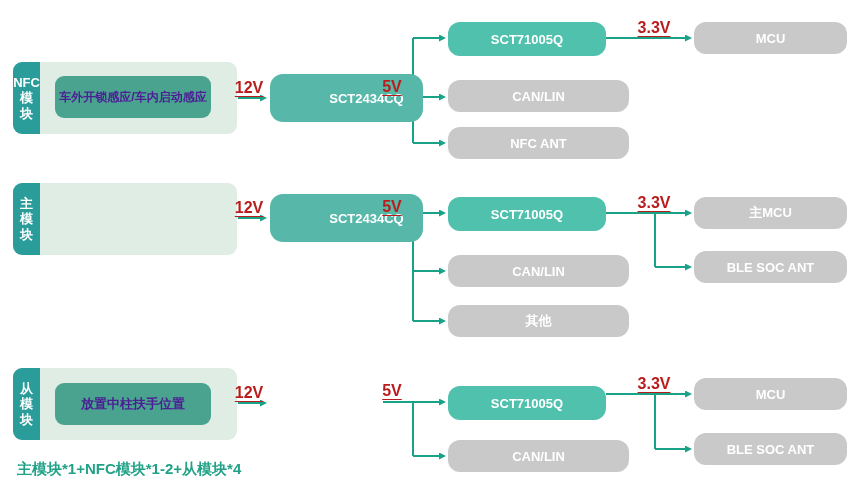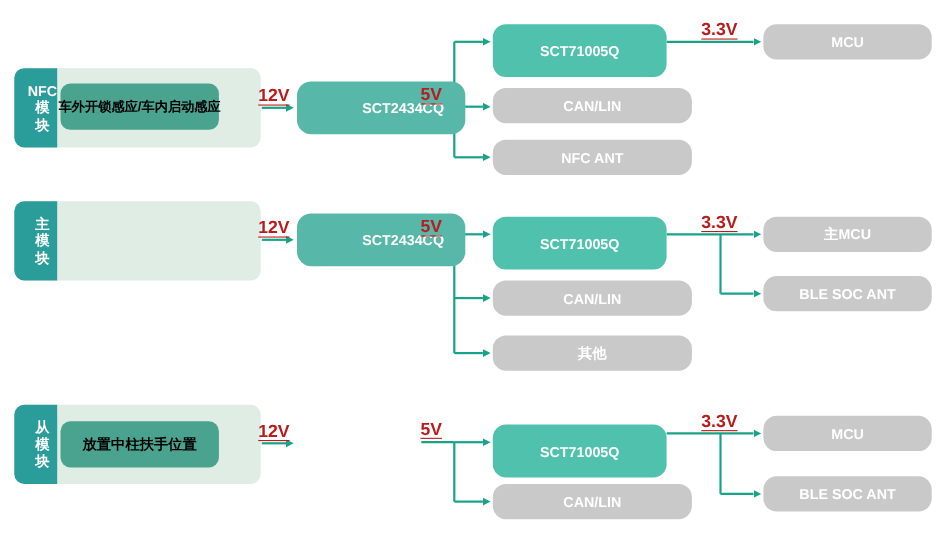--- a/index.html
+++ b/index.html
@@ -5,33 +5,33 @@
   html,body{margin:0;padding:0;background:#fff;}
   #canvas{
     position:relative;width:865px;height:498px;background:#ffffff;
     font-family:"Liberation Sans","DejaVu Sans",sans-serif;overflow:hidden;
   }
   #wires{position:absolute;left:0;top:0;z-index:1;}
   .group{position:absolute;width:224px;height:72px;background:#dfede4;border-radius:9px;z-index:2;}
   .mlabel{
     position:absolute;width:27px;height:72px;background:#2a9c9a;border-radius:9px 0 0 9px;
     color:#fff;font-size:13px;font-weight:bold;display:flex;flex-direction:column;
-    align-items:center;justify-content:center;line-height:1.2;z-index:3;letter-spacing:0;padding-left:12px;
+    align-items:center;justify-content:center;line-height:1.2;z-index:3;letter-spacing:0;
   }
   .desc{
-    position:absolute;width:144px;height:42px;background:#49a38e;border-radius:9px;
-    color:#000000;font-weight:bold;display:flex;align-items:center;justify-content:center;
+    position:absolute;width:156px;height:42px;background:#49a38e;border-radius:9px;
+    color:#4c1d95;font-weight:bold;display:flex;align-items:center;justify-content:center;
     text-align:center;z-index:3;white-space:nowrap;
   }
   .reg1{
     position:absolute;width:113px;height:48px;background:#57b7a8;border-radius:13px;
     color:#fff;font-size:13px;font-weight:bold;display:flex;align-items:center;justify-content:center;z-index:3;padding-left:40px;
   }
   .chip2{
-    position:absolute;width:158px;height:48px;background:#4fc1ad;border-radius:12px;
+    position:absolute;width:158px;height:34px;background:#4fc1ad;border-radius:12px;
     color:#fff;font-size:13px;font-weight:bold;display:flex;align-items:center;justify-content:center;z-index:3;
   }
   .load{
     position:absolute;width:181px;height:32px;background:#c9c9c9;border-radius:12px;
     color:#fff;font-size:13px;font-weight:bold;display:flex;align-items:center;justify-content:center;z-index:3;
   }
   .wide{width:153px;}
   .vlabel{
     position:absolute;color:#b91c1c;font-size:16px;font-weight:bold;text-align:center;
     text-decoration:underline;text-underline-offset:3px;z-index:4;
@@ -122,14 +122,15 @@
   </div>
   <div class="desc" style="left:55px;top:383px;font-size:13px">放置中柱扶手位置</div>
   <span class="vlabel" style="left:232px;top:384px;width:34px">12V</span>
   <span class="vlabel" style="left:376px;top:382px;width:32px">5V</span>
   <div class="chip2" style="left:448px;top:386px">SCT71005Q</div>
   <div class="load" style="left:448px;top:440px">CAN/LIN</div>
   <span class="vlabel" style="left:632px;top:375px;width:44px">3.3V</span>
   <div class="load wide" style="left:694px;top:378px">MCU</div>
   <div class="load wide" style="left:694px;top:433px">BLE SOC ANT</div>
 
+  <div class="footer">主模块*1+NFC模块*1-2+从模块*4</div>
 
 </div>
 
 </body></html>

